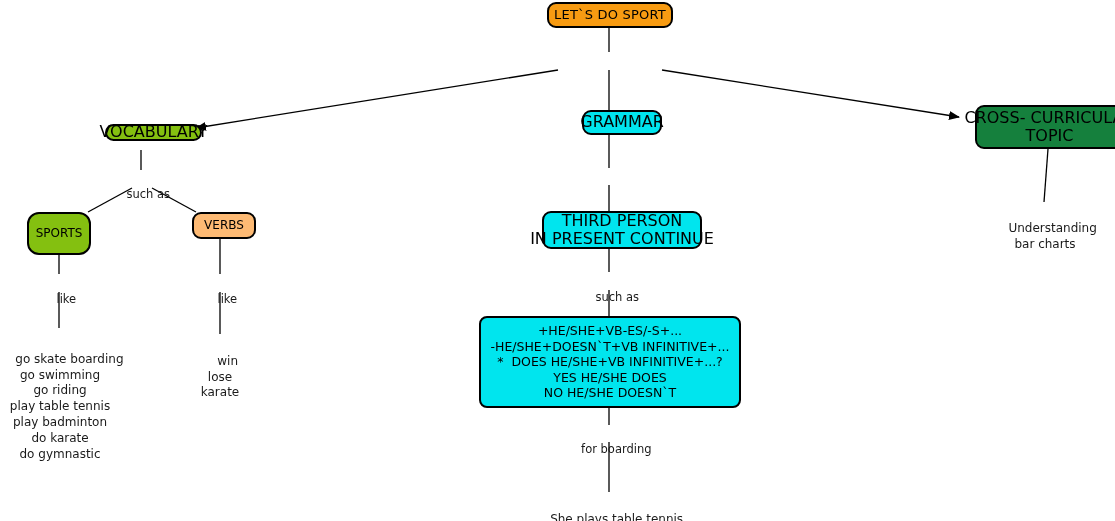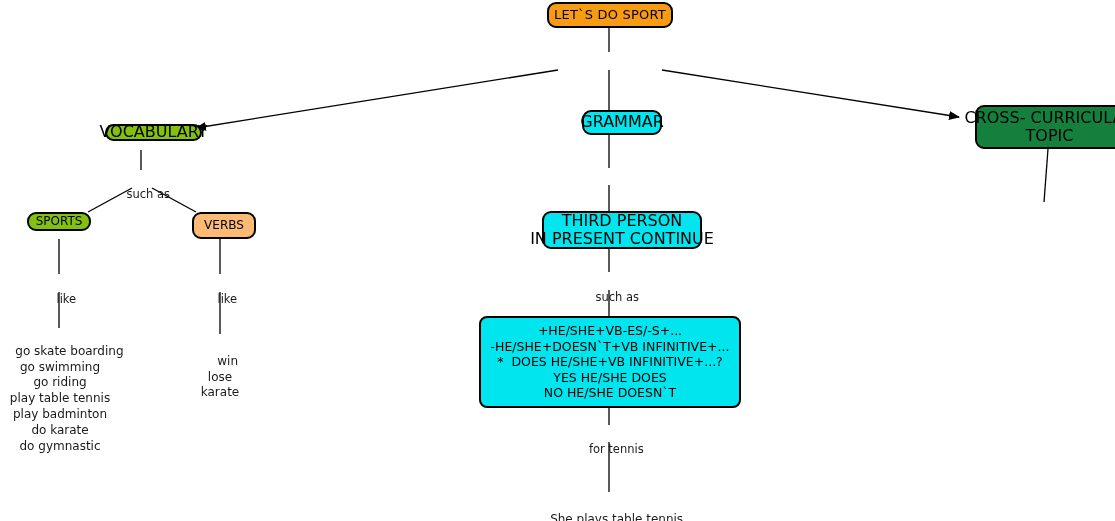--- a/index.html
+++ b/index.html
@@ -119,29 +119,29 @@
 
 
   <div class="node node-sub" style="left:93px; top:124px; width:97px; height:17px; background:#84c010;">
     <span>VOCABULARY</span>
   </div>
 
   <div class="label" style="left:101px; top:171px; width:80px;">
     <span>such as</span>
   </div>
 
-  <div class="node node-small" style="left:27px; top:212px; width:64px; height:19px; background:#84c010;">
+  <div class="node node-small" style="left:27px; top:212px; width:64px; height:43px; background:#84c010;border-radius:12px;">
     <span>SPORTS</span>
   </div>
 
   <div class="label" style="left:24px; top:276px; width:70px;">
     <span>like</span>
   </div>
 
-  <div class="leaf" style="left:0px; top:328px; width:120px;">
+  <div class="leaf" style="left:0px; top:336px; width:120px;">
     <span>go skate boarding
 go swimming
 go riding
 play table tennis
 play badminton
 do karate
 do gymnastic</span>
   </div>
 
   <div class="node node-small" style="left:192px; top:212px; width:64px; height:27px; background:#fdba74;">
@@ -174,26 +174,30 @@
 
   <div class="node formula" style="left:479px; top:316px; width:262px; height:92px; background:#00e5ee;">
     <span>+HE/SHE+VB-ES/-S+...
 -HE/SHE+DOESN`T+VB INFINITIVE+...
 *  DOES HE/SHE+VB INFINITIVE+...?
 YES HE/SHE DOES
 NO HE/SHE DOESN`T</span>
   </div>
 
   <div class="label" style="left:559px; top:426px; width:100px;">
-    <span>for tennis</span>
+    <span>for boarding</span>
   </div>
 
   <div class="leaf" style="left:509px; top:496px; width:200px;">
     <span>She plays table tennis</span>
   </div>
 
   <div class="node node-sub" style="left:963px; top:105px; width:149px; height:44px; background:#15803d;">
     <span>CROSS- CURRICULAR
 TOPIC</span>
   </div>
 
+  <div class="leaf" style="left:975px; top:205px; width:140px;">
+    <span>Understanding
+bar charts</span>
+  </div>
 
 </div>
 
 </body></html>

